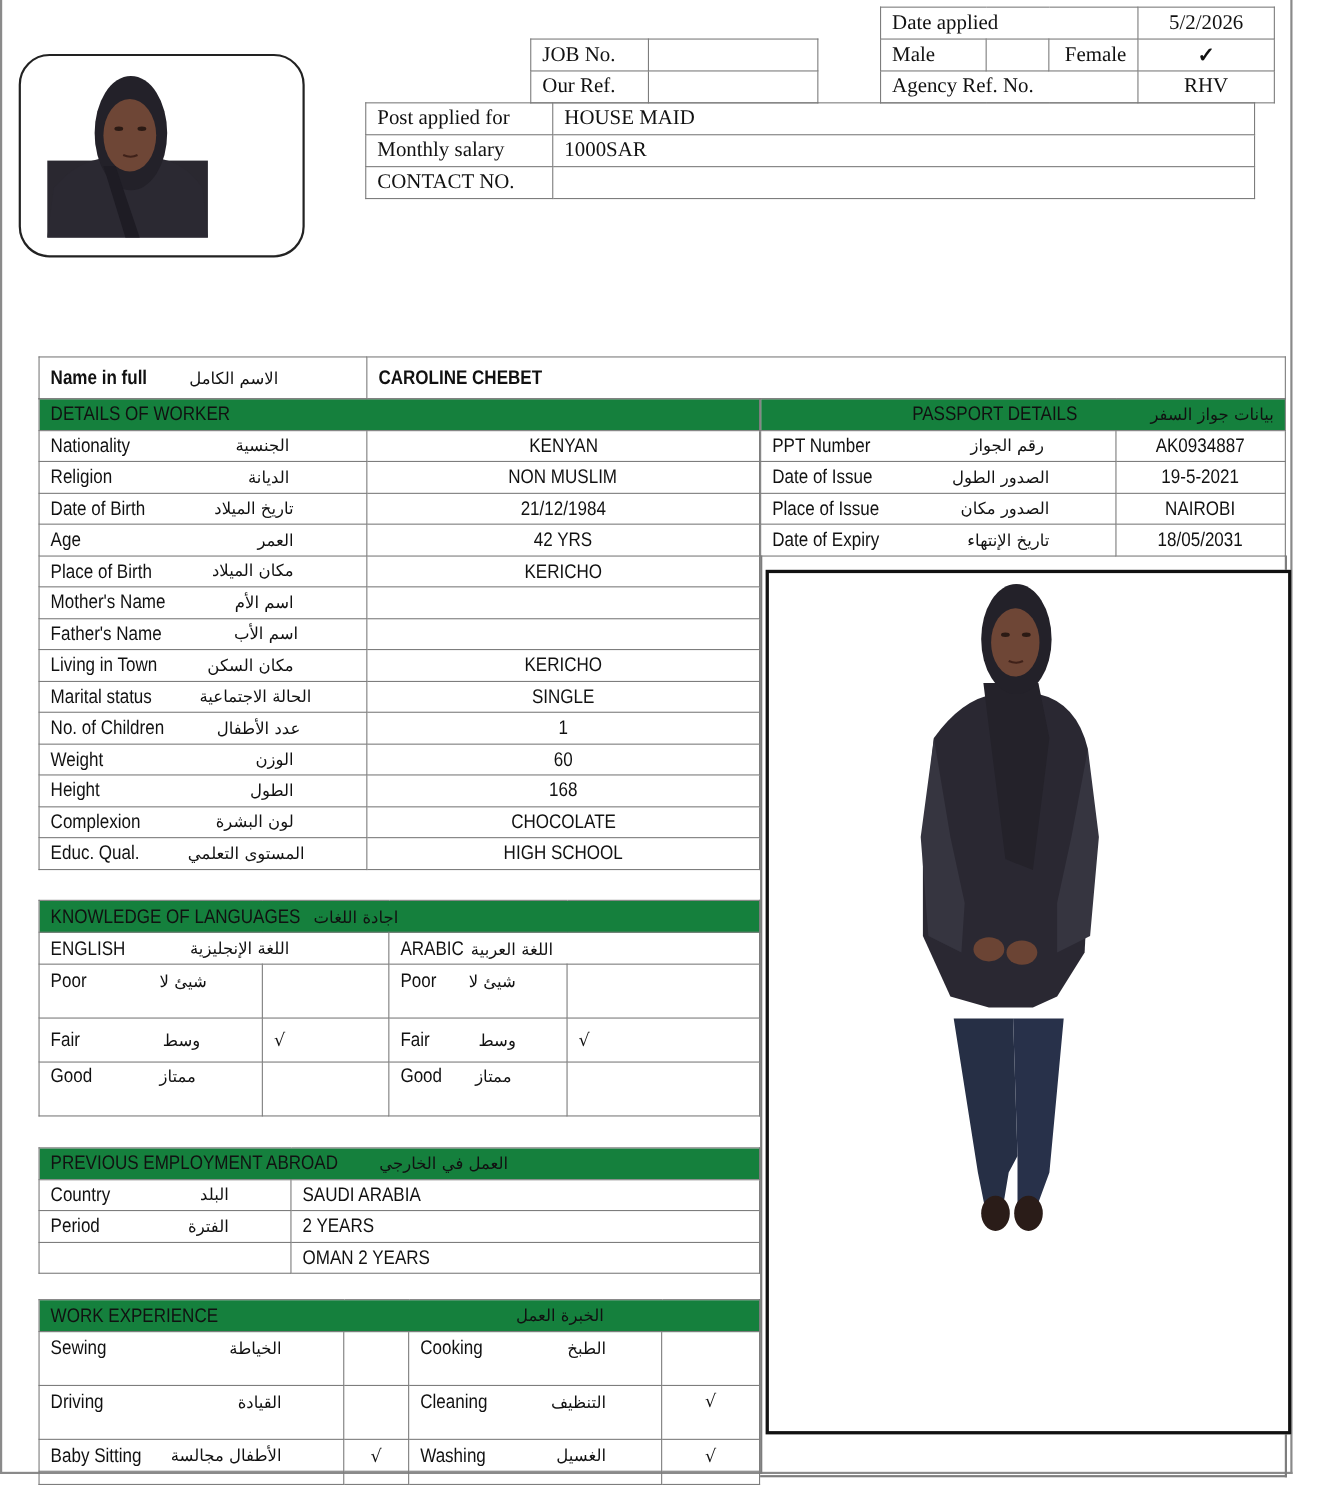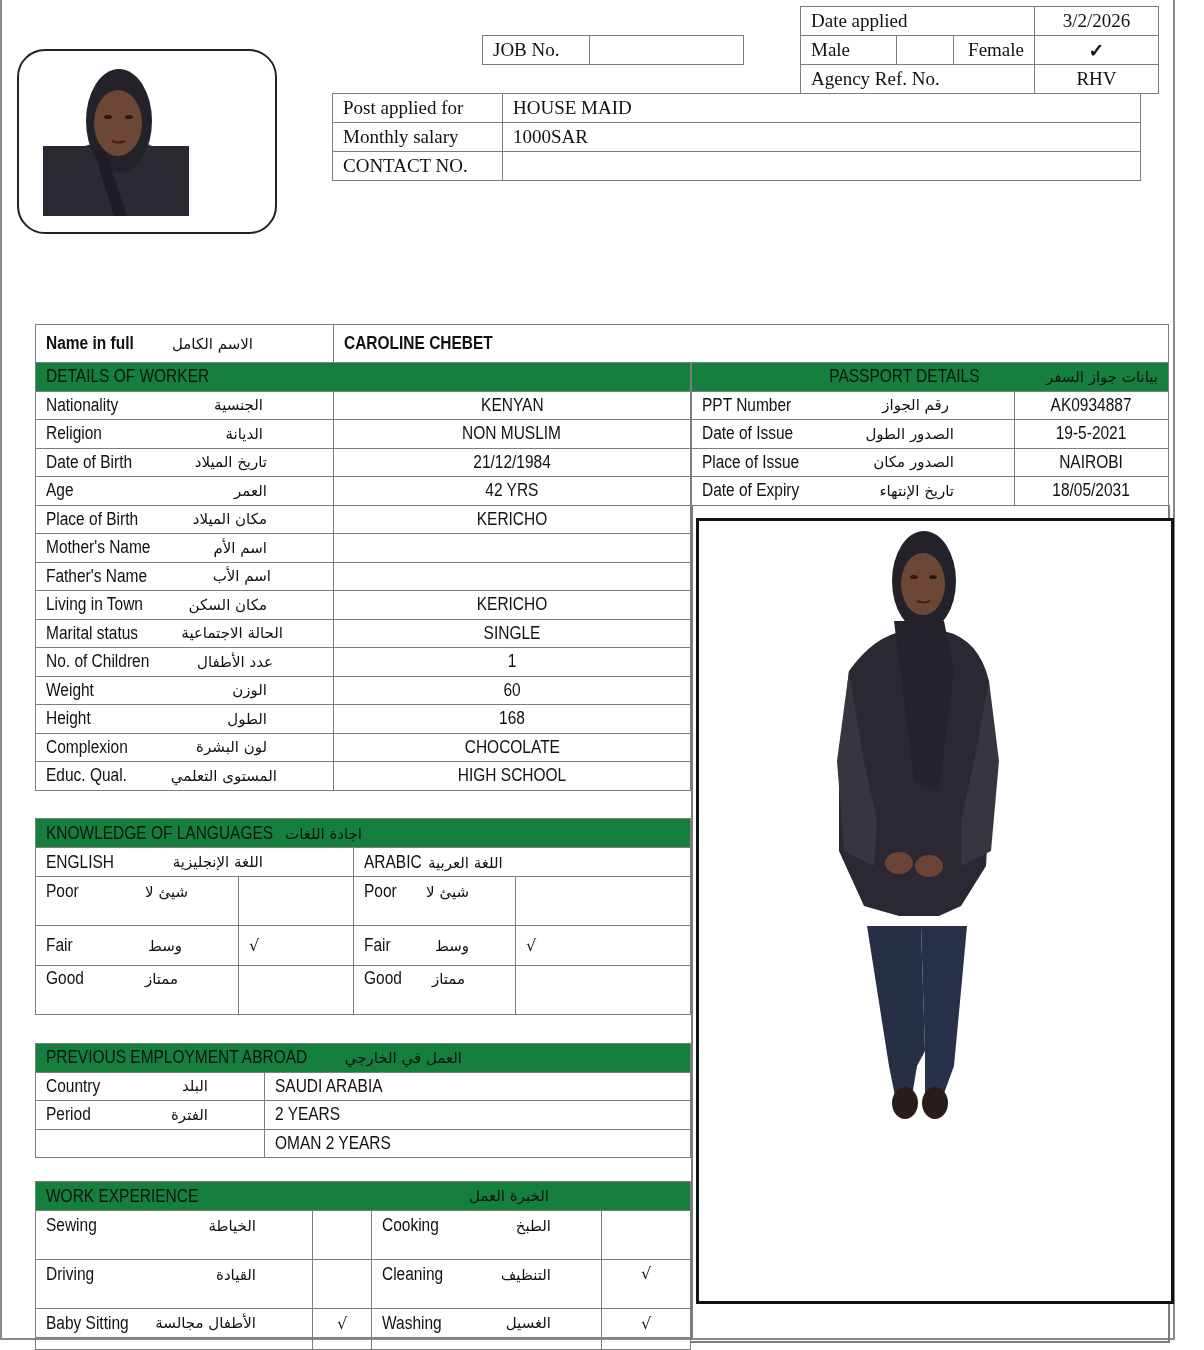--- a/index.html
+++ b/index.html
@@ -76,39 +76,43 @@
     <ellipse cx="110" cy="66" rx="4" ry="2" fill="#2b1a14"></ellipse>
     <path d="M93 90 Q100 93 106 90" stroke="#3f2119" stroke-width="2" fill="none"></path>
     <path d="M75 100 L95 165 L108 165 L86 100 Z" fill="#1e1c24"></path>
   </svg>
 </div>
 
 <table id="meta-table" class="abs serif">
   <tbody>
       <tr>
     <td colspan="3">Date applied</td>
-    <td class="center" style="width:124px">3/2/2026</td>
+    <td class="center" style="width:124px">5/2/2026</td>
   </tr>
   <tr>
     <td style="width:96px">Male</td>
     <td style="width:57px"></td>
     <td style="text-align:right">Female</td>
     <td class="center bold">✓</td>
   </tr>
   <tr>
     <td colspan="3">Agency Ref. No.</td>
     <td class="center">RHV</td>
   </tr>
 </tbody>
   </table>
 
 <table id="job-table" class="abs serif">
   <tbody>
       <tr>
     <td style="width:107px">JOB No.</td>
+    <td></td>
+  </tr>
+  <tr>
+    <td>Our Ref.</td>
     <td></td>
   </tr>
 </tbody>
   </table>
 
 <table id="post-table" class="abs serif">
   <tbody>
       <tr>
     <td style="width:170px">Post applied for</td>
     <td>HOUSE MAID</td>

